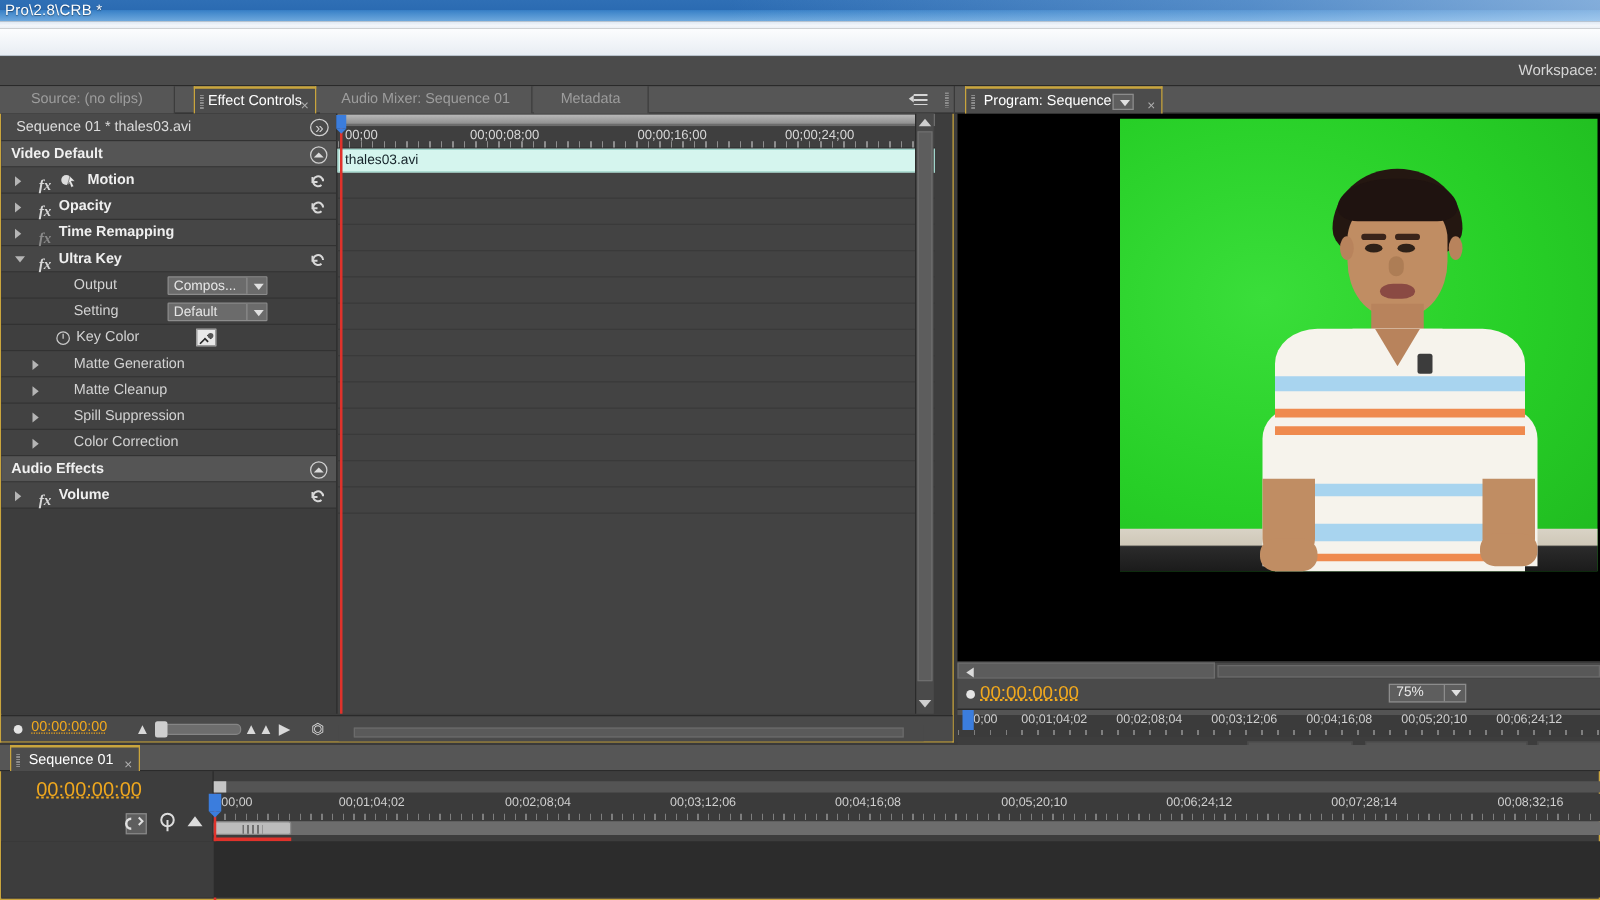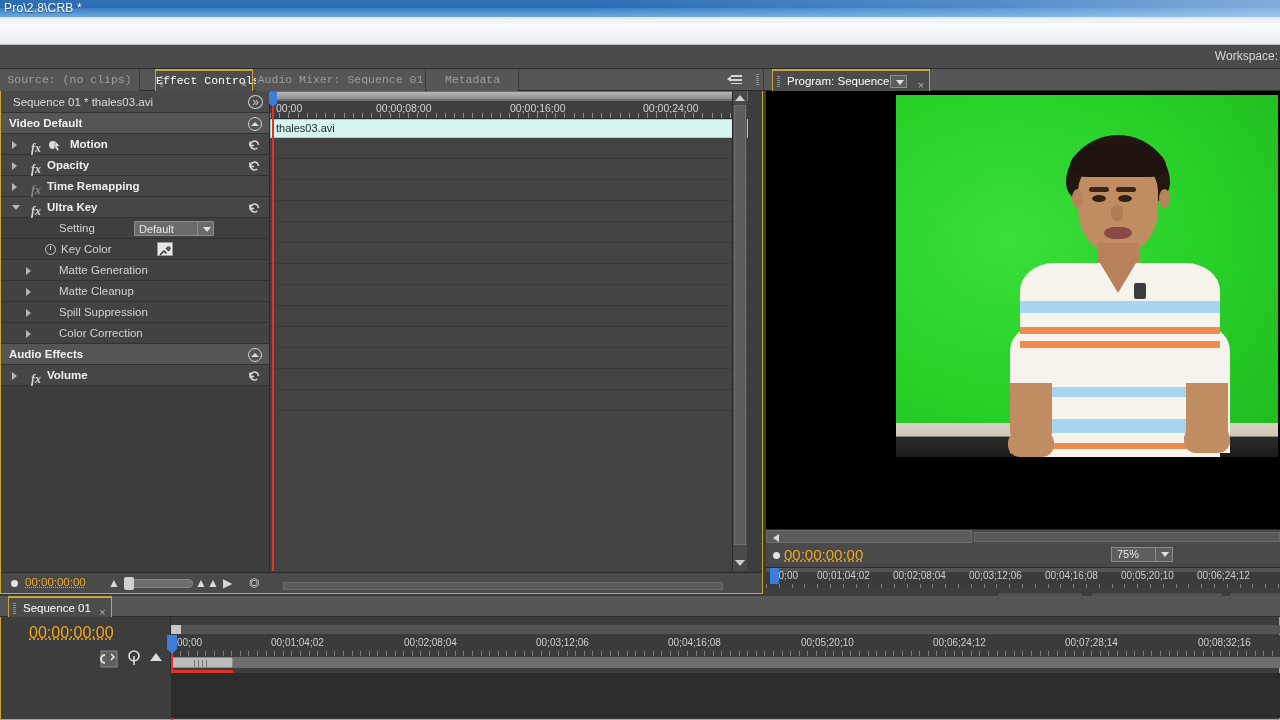--- a/index.html
+++ b/index.html
@@ -52,21 +52,20 @@
 
   
   .ecpanel {
     position:absolute; left:0; top:69px; width:763px; height:525px;
     background:#3d3d3d;
   }
   .tabrow {
     position:absolute; left:0; top:0; width:763px; height:22px;
     background:#565656;
     border-bottom:1px solid #2b2b2b;
-    font-family:Liberation Mono, monospace;
   }
   .tab {
     position:absolute; top:0; height:22px; line-height:21px;
     color:#a9a9a9; font-size:11.5px; text-align:center;
     background:#565656;
     border-right:1px solid #3c3c3c;
     white-space:nowrap;
   }
   .tab.inactive { color:#9d9d9d; }
   .tab.active {
@@ -579,20 +578,27 @@
           <span class="fx" style="left:30px;">fx</span>
           <span class="lbl" style="left:46px;">Ultra Key</span>
           <span class="reset">
             <svg width="13" height="13" viewBox="0 0 13 13">
                 <path d="M10.5 7a4 4 0 1 0-1.3 3" fill="none" stroke="#d8d8d8" stroke-width="1.6"></path>
                 <path d="M2 3.5 L2 7.5 L6 7.5" fill="none" stroke="#d8d8d8" stroke-width="1.6"></path>
               </svg>
           </span>
         </div>
 
+        <div class="ecrow prop">
+          <span class="lbl" style="left:58px;">Output</span>
+          <span class="combo" style="left:133px; top:3px; width:80px;">
+            <span>Compos...</span>
+            <span class="arrowbox"></span>
+          </span>
+        </div>
 
         <div class="ecrow prop">
           <span class="lbl" style="left:58px;">Setting</span>
           <span class="combo" style="left:133px; top:3px; width:80px;">
             <span>Default</span>
             <span class="arrowbox"></span>
           </span>
         </div>
 
         <div class="ecrow prop">
@@ -641,21 +647,21 @@
       </div>
 
       <div class="ectimeline">
         <div class="ec-topbar">
           <div class="vslider"></div>
         </div>
         <div class="ec-ruler">
           <span class="tcl" style="left:6px;">00;00</span>
           <span class="tcl" style="left:106px;">00;00;08;00</span>
           <span class="tcl" style="left:240px;">00;00;16;00</span>
-          <span class="tcl" style="left:373px;">00;00;24;00</span>
+          <span class="tcl" style="left:358px;">00;00;24;00</span>
           <span class="tickrow"></span>
         </div>
         <div class="ec-cliprow">
           <span>thales03.avi</span>
         </div>
         <div class="ec-gridrow" style="top:47px;"></div>
         <div class="ec-gridrow" style="top:68px;"></div>
         <div class="ec-gridrow" style="top:89px;"></div>
         <div class="ec-gridrow" style="top:110px;"></div>
         <div class="ec-gridrow" style="top:131px;"></div>

